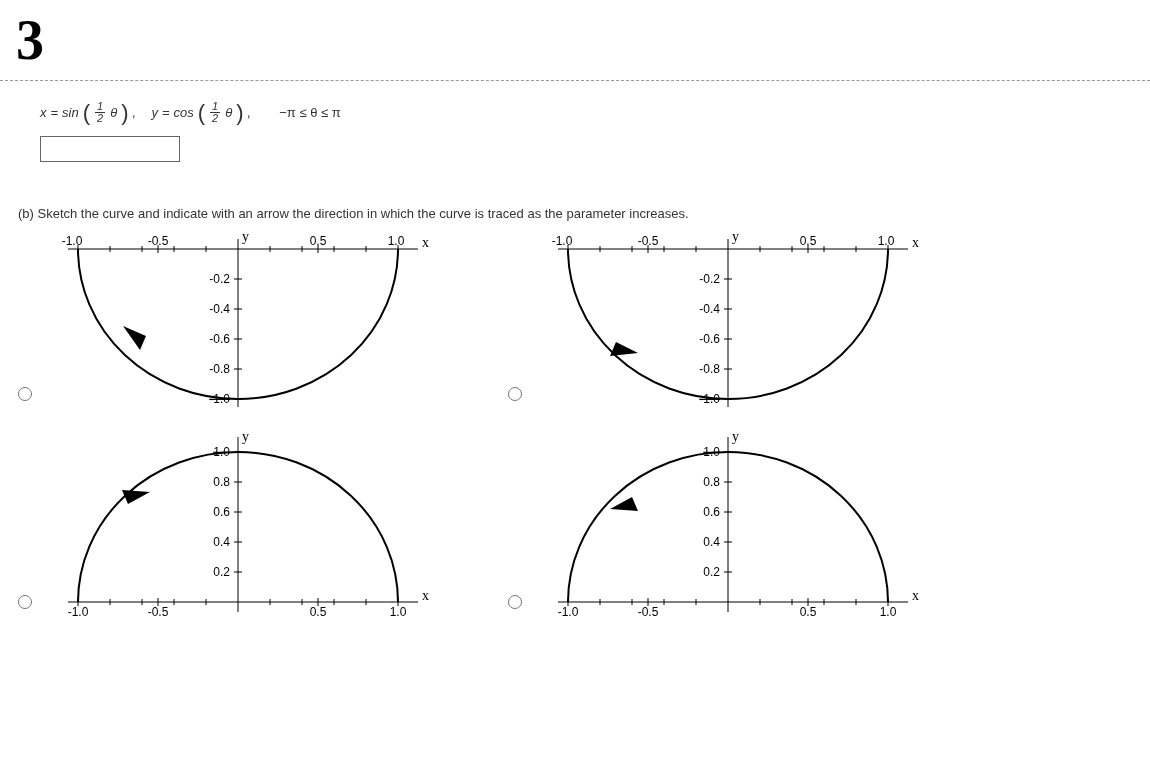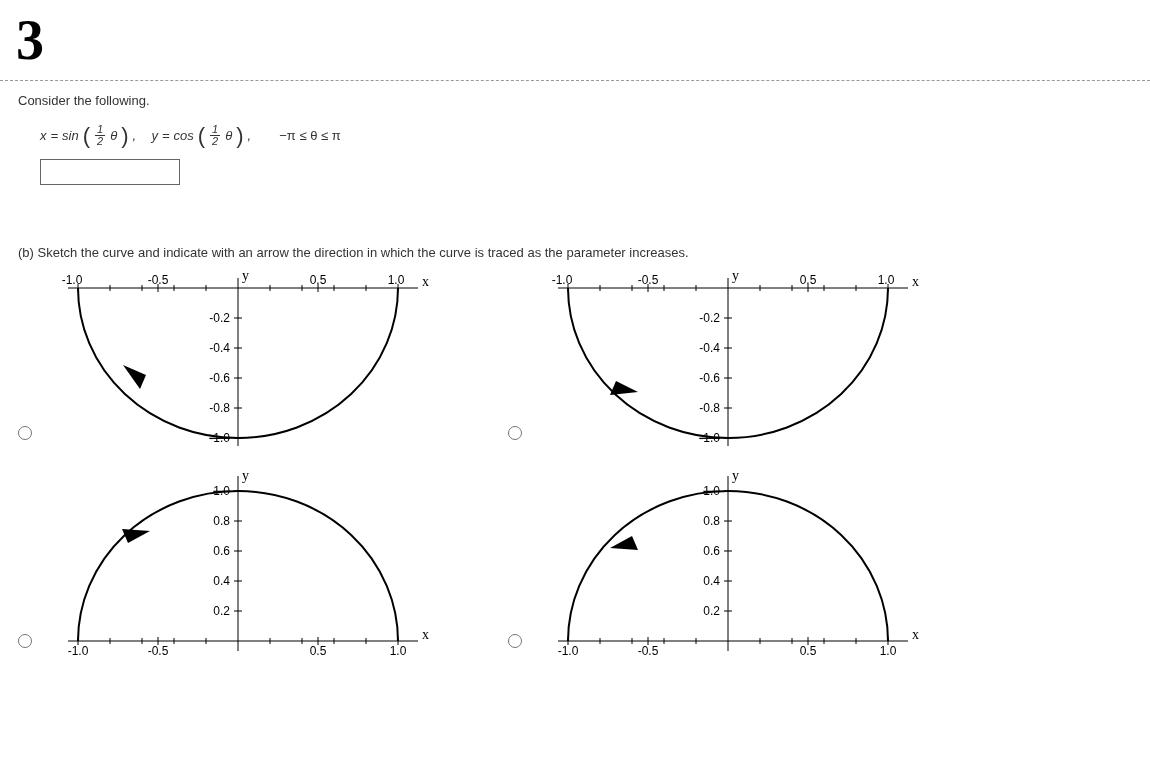--- a/index.html
+++ b/index.html
@@ -50,21 +50,21 @@
     .range { margin-left: 24px; font-style: normal; }
     .italic { font-style: italic; }
     .answer-box {
       width: 140px;
       height: 26px;
       border: 1px solid #666;
       display: inline-block;
       margin-left: 22px;
       background: #fff;
     }
-    .part-b { margin-top: 60px; }
+    .part-b { margin-top: 44px; }
     .charts-grid {
       display: grid;
       grid-template-columns: 1fr 1fr;
       gap: 18px 0;
       margin-top: 8px;
       max-width: 980px;
     }
     .chart-cell {
       display: flex;
       align-items: flex-end;
@@ -78,21 +78,20 @@
     }
     svg { display: block; }
   </style>
 </head>
 <body>
 
 <div class="handwritten">3</div>
 <hr class="separator">
 
 <div class="content">
-  <div class="para">Consider the following.</div>
 
   <div class="equation">
     <span class="italic">x</span>
     <span> = </span>
     <span>sin</span>
     <span class="paren">(</span>
     <span class="frac">
       <span class="num">1</span>
       <span class="den">2</span>
     </span>

